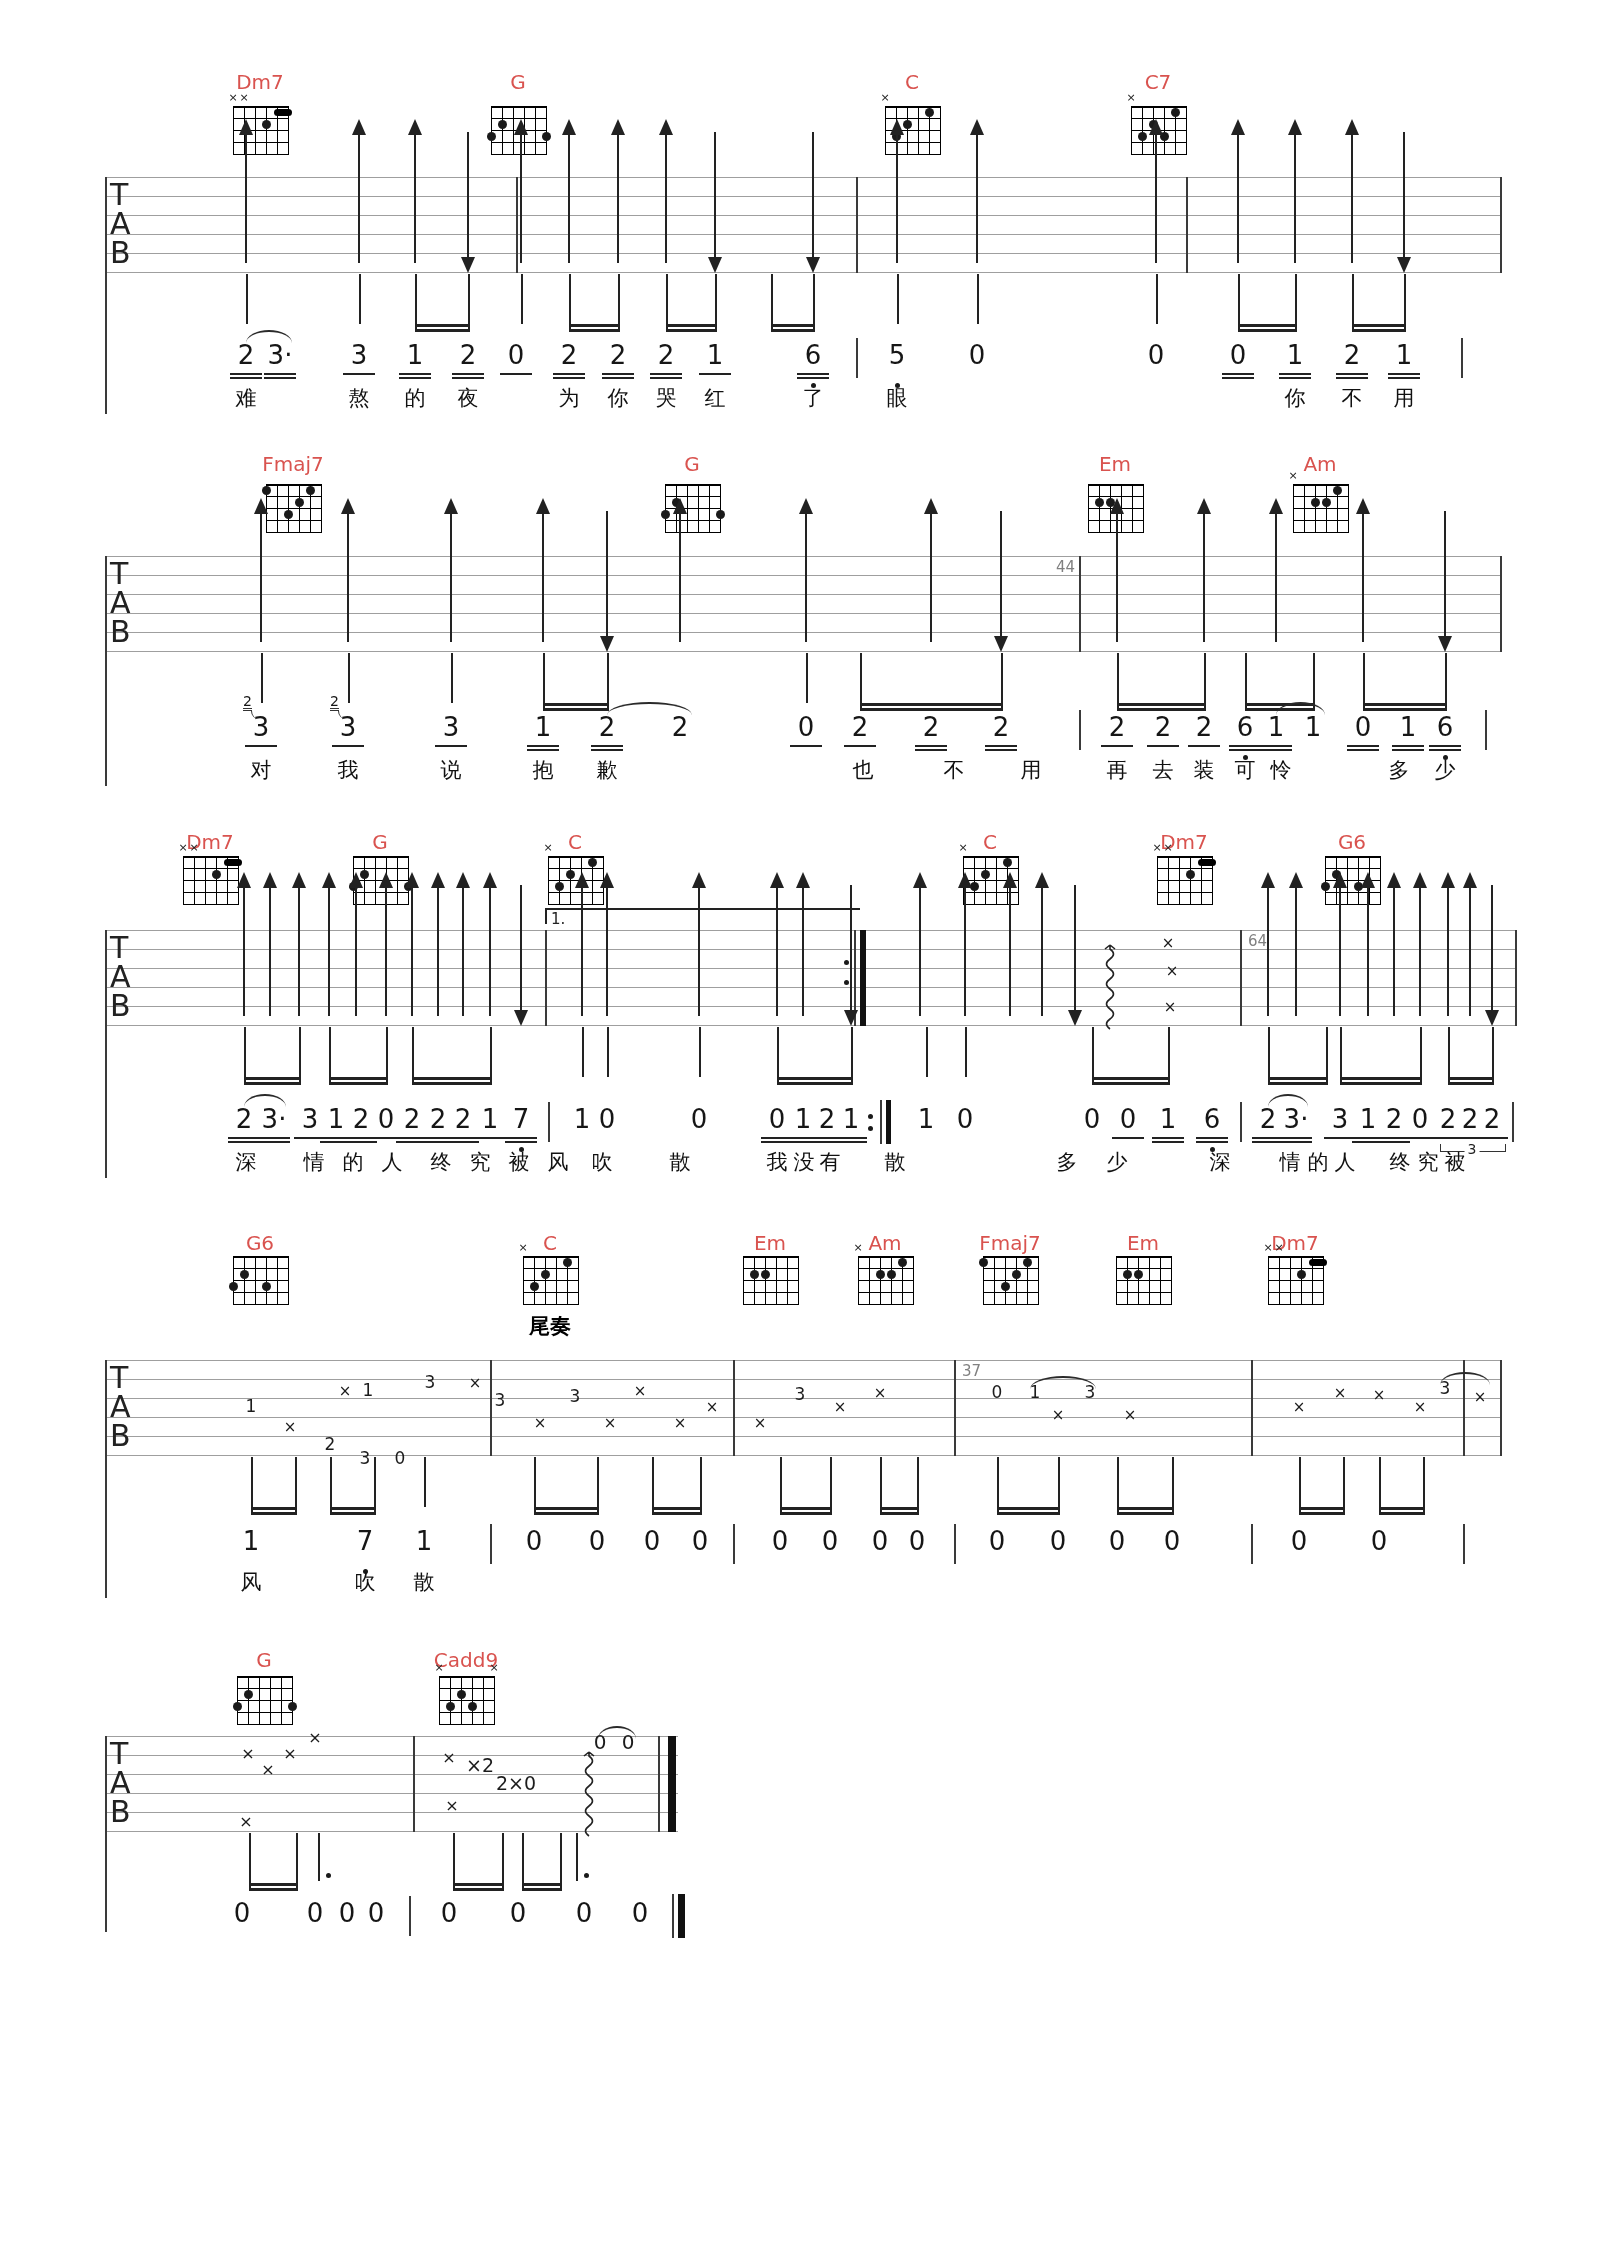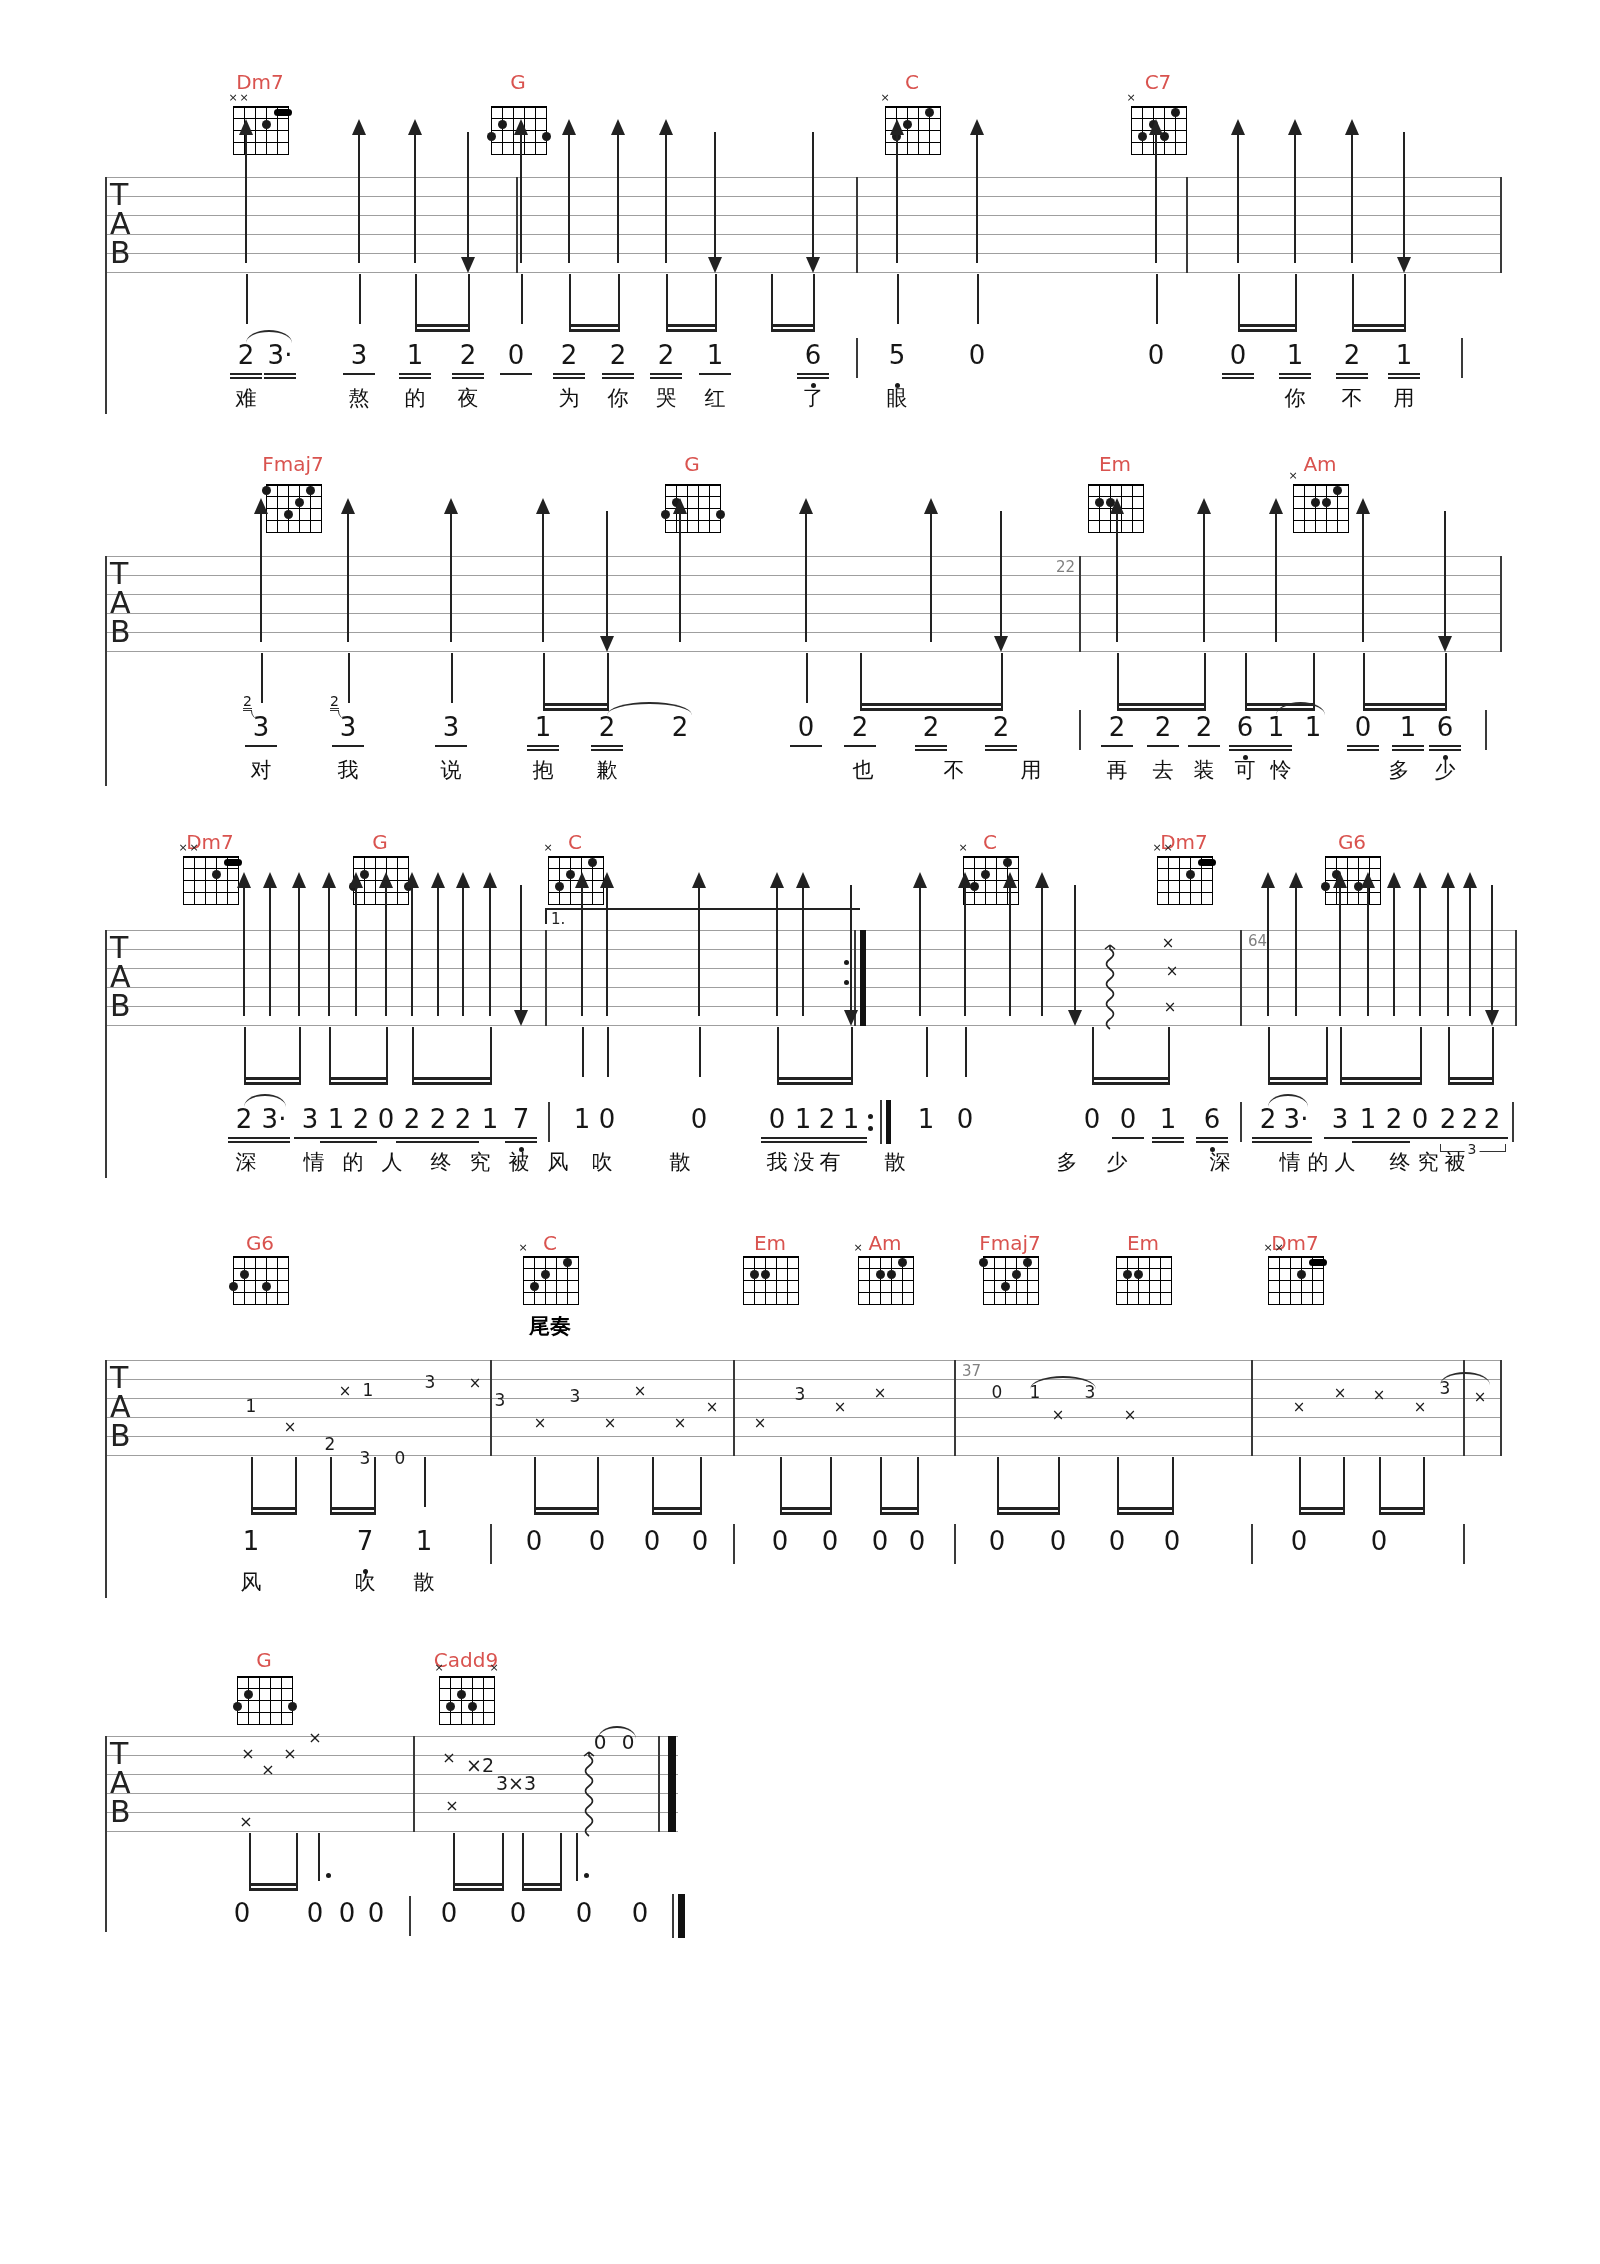--- a/index.html
+++ b/index.html
@@ -298,21 +298,21 @@
     <div class="abs " style="left: 1348px; top: 484px; width: 1px; height: 48px; background: rgb(0, 0, 0);"></div>
     <div class="abs " style="left: 1293px; top: 484px; width: 56px; height: 2px; background: rgb(0, 0, 0);"></div>
     <div class="abs " style="left: 1293px; top: 496px; width: 56px; height: 1px; background: rgb(0, 0, 0);"></div>
     <div class="abs " style="left: 1293px; top: 508px; width: 56px; height: 1px; background: rgb(0, 0, 0);"></div>
     <div class="abs " style="left: 1293px; top: 520px; width: 56px; height: 1px; background: rgb(0, 0, 0);"></div>
     <div class="abs " style="left: 1293px; top: 532px; width: 56px; height: 1px; background: rgb(0, 0, 0);"></div>
     <div class="abs mark" style="left: 1293px; top: 470px; font-size: 11px;">×</div>
     <div class="abs dot" style="left: 1332.5px; top: 485.5px; width: 9px; height: 9px;"></div>
     <div class="abs dot" style="left: 1310.5px; top: 497.5px; width: 9px; height: 9px;"></div>
     <div class="abs dot" style="left: 1321.5px; top: 497.5px; width: 9px; height: 9px;"></div>
-    <div class="abs mnum" style="left: 1056px; top: 560px;">22</div>
+    <div class="abs mnum" style="left: 1056px; top: 560px;">44</div>
     <div class="abs " style="left: 254px; top: 498px; width: 0px; height: 0px; border-left: 7px solid transparent; border-right: 7px solid transparent; border-bottom: 16px solid rgb(34, 34, 34);"></div>
     <div class="abs " style="left: 260.25px; top: 512px; width: 1.5px; height: 130px; background: rgb(34, 34, 34);"></div>
     <div class="abs " style="left: 341px; top: 498px; width: 0px; height: 0px; border-left: 7px solid transparent; border-right: 7px solid transparent; border-bottom: 16px solid rgb(34, 34, 34);"></div>
     <div class="abs " style="left: 347.25px; top: 512px; width: 1.5px; height: 130px; background: rgb(34, 34, 34);"></div>
     <div class="abs " style="left: 444px; top: 498px; width: 0px; height: 0px; border-left: 7px solid transparent; border-right: 7px solid transparent; border-bottom: 16px solid rgb(34, 34, 34);"></div>
     <div class="abs " style="left: 450.25px; top: 512px; width: 1.5px; height: 130px; background: rgb(34, 34, 34);"></div>
     <div class="abs " style="left: 536px; top: 498px; width: 0px; height: 0px; border-left: 7px solid transparent; border-right: 7px solid transparent; border-bottom: 16px solid rgb(34, 34, 34);"></div>
     <div class="abs " style="left: 542.25px; top: 512px; width: 1.5px; height: 130px; background: rgb(34, 34, 34);"></div>
     <div class="abs " style="left: 673px; top: 498px; width: 0px; height: 0px; border-left: 7px solid transparent; border-right: 7px solid transparent; border-bottom: 16px solid rgb(34, 34, 34);"></div>
     <div class="abs " style="left: 679.25px; top: 512px; width: 1.5px; height: 130px; background: rgb(34, 34, 34);"></div>
@@ -1035,21 +1035,21 @@
       <path d="M8 10 L3 14 M8 10 L13 14 M8 10 L8 14 q7 5 0 10 q-7 5 0 10 q7 5 0 10 q-7 5 0 10 q7 5 0 10 q-7 5 0 10 q7 5 0 10 q-7 5 0 10" stroke="#222" fill="none" stroke-width="1.6"></path>
     </svg>
     <div class="abs mark" style="left: 315px; top: 1730px; font-size: 16px;">×</div>
     <div class="abs mark" style="left: 248px; top: 1746px; font-size: 16px;">×</div>
     <div class="abs mark" style="left: 290px; top: 1746px; font-size: 16px;">×</div>
     <div class="abs mark" style="left: 268px; top: 1762px; font-size: 16px;">×</div>
     <div class="abs mark" style="left: 246px; top: 1814px; font-size: 16px;">×</div>
     <div class="abs mark" style="left: 449px; top: 1750px; font-size: 16px;">×</div>
     <div class="abs mark" style="left: 452px; top: 1798px; font-size: 16px;">×</div>
     <div class="abs mark" style="left: 480px; top: 1756px; font-size: 19px;">×2</div>
-    <div class="abs mark" style="left: 516px; top: 1774px; font-size: 19px;">3×3</div>
+    <div class="abs mark" style="left: 516px; top: 1774px; font-size: 19px;">2×0</div>
     <div class="abs mark" style="left: 600px; top: 1732px; font-size: 20px;">0</div>
     <div class="abs mark" style="left: 628px; top: 1732px; font-size: 20px;">0</div>
     <div class="abs tie" style="left: 598px; top: 1726px; width: 38px;"></div>
     <div class="abs " style="left: 249px; top: 1833px; width: 1.5px; height: 56px; background: rgb(34, 34, 34);"></div>
     <div class="abs " style="left: 296px; top: 1833px; width: 1.5px; height: 56px; background: rgb(34, 34, 34);"></div>
     <div class="abs " style="left: 249px; top: 1883px; width: 48.5px; height: 2.5px; background: rgb(34, 34, 34);"></div>
     <div class="abs " style="left: 249px; top: 1888px; width: 48.5px; height: 2.5px; background: rgb(34, 34, 34);"></div>
     <div class="abs " style="left: 453px; top: 1833px; width: 1.5px; height: 56px; background: rgb(34, 34, 34);"></div>
     <div class="abs " style="left: 502px; top: 1833px; width: 1.5px; height: 56px; background: rgb(34, 34, 34);"></div>
     <div class="abs " style="left: 453px; top: 1883px; width: 50.5px; height: 2.5px; background: rgb(34, 34, 34);"></div>

